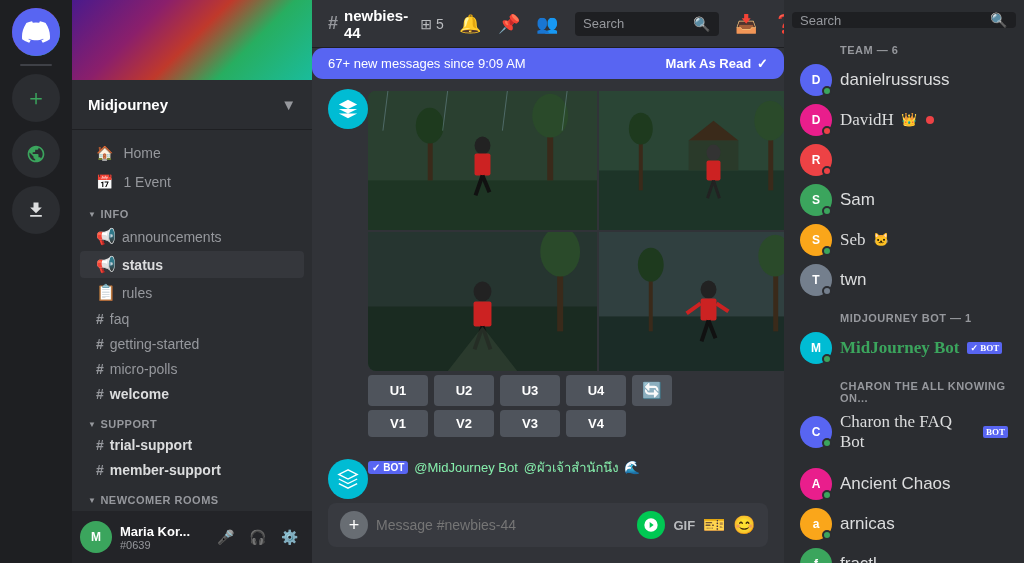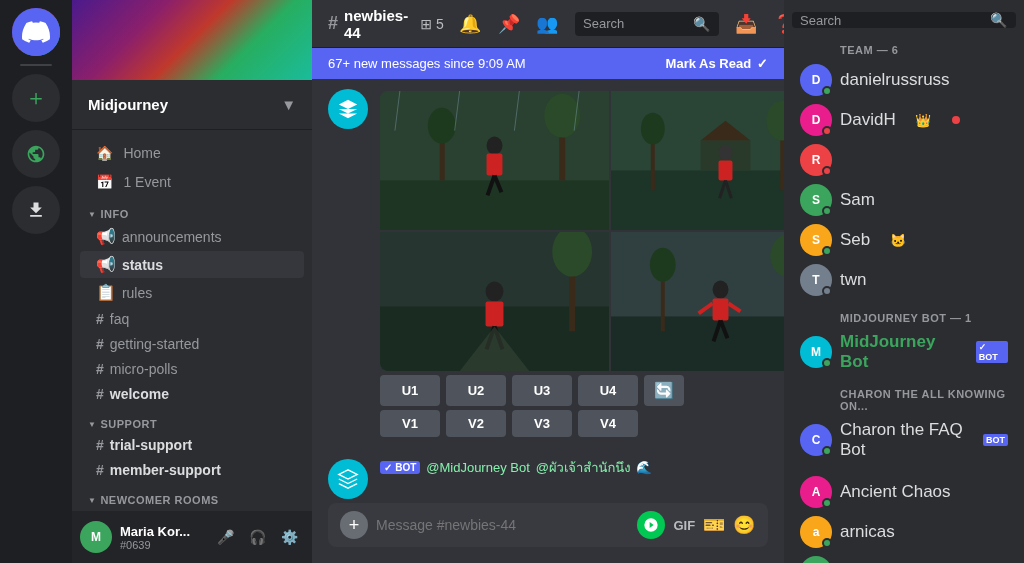--- a/index.html
+++ b/index.html
@@ -191,30 +191,30 @@
 
     .new-messages-bar {
       background: #5865f2;
       padding: 8px 16px;
       display: flex;
       align-items: center;
       justify-content: space-between;
       font-size: 13px;
       color: #fff;
       flex-shrink: 0;
+      border-radius: 11px;
     }
     .mark-as-read-btn {
       color: #fff; font-size: 13px; font-weight: 600; cursor: pointer;
       display: flex; align-items: center; gap: 6px;
     }
 
     .message-group {
       padding: 8px 16px;
       display: flex;
-      gap: 12px;
     }
     .message-avatar {
       width: 40px; height: 40px; border-radius: 50%;
       flex-shrink: 0; margin-top: 2px;
       display: flex; align-items: center; justify-content: center;
       font-size: 16px; color: #fff; font-weight: 700;
     }
     .message-content { flex: 1; }
     .bot-badge {
       background: #5865f2; color: #fff;
@@ -324,21 +324,21 @@
       width: 10px; height: 10px; border-radius: 50%;
       border: 2px solid #2b2d31;
     }
     .status-online { background: #3ba55d; }
     .status-dnd { background: #ed4245; }
     .status-offline { background: #747f8d; }
     .member-name { font-size: 17px; color: #dcddde; }
     .member-name.green { color: #3ba55d; font-weight: 600; }
     .member-subtext { font-size: 11px; color: #96989d; display: flex; align-items: center; gap: 3px; }
     .member-info { overflow: hidden; }
-    .member-name-line { display: flex; align-items: center; gap: 20px; }
+    .member-name-line { display: flex; align-items: center; gap: 8px; font-family: Liberation Serif, serif; }
     .emoji { font-size: 13px; }
 
     
     .bot-tag-sm {
       background: #5865f2; color: #fff;
       font-size: 9px; padding: 1px 3px; border-radius: 2px; font-weight: 700;
     }
 
     
     .at-mention { color: #86efac; }

